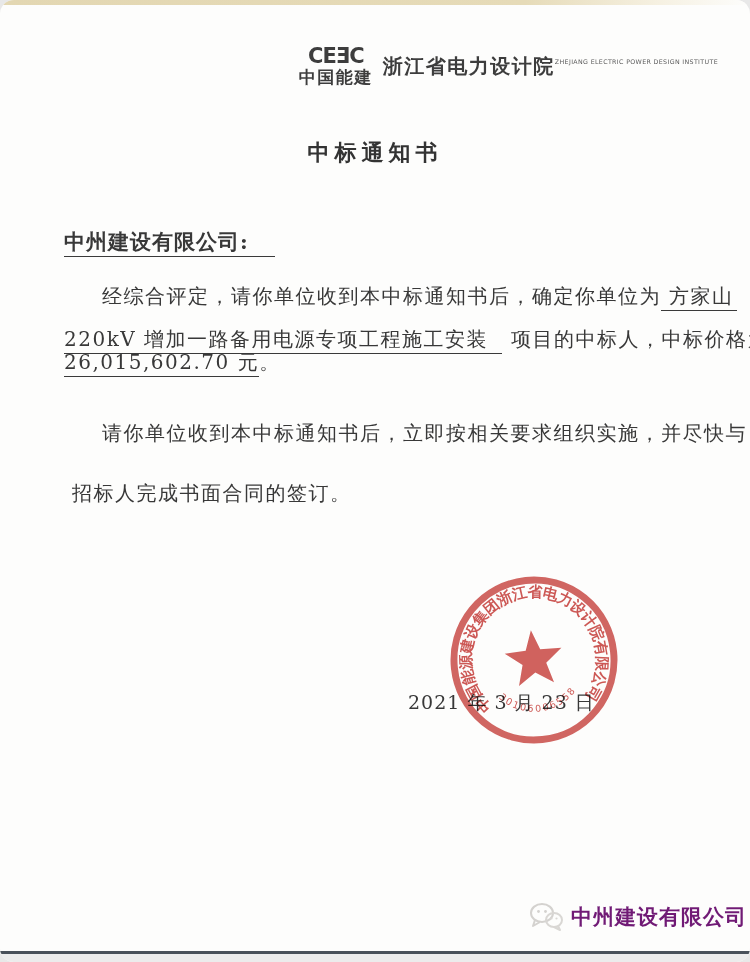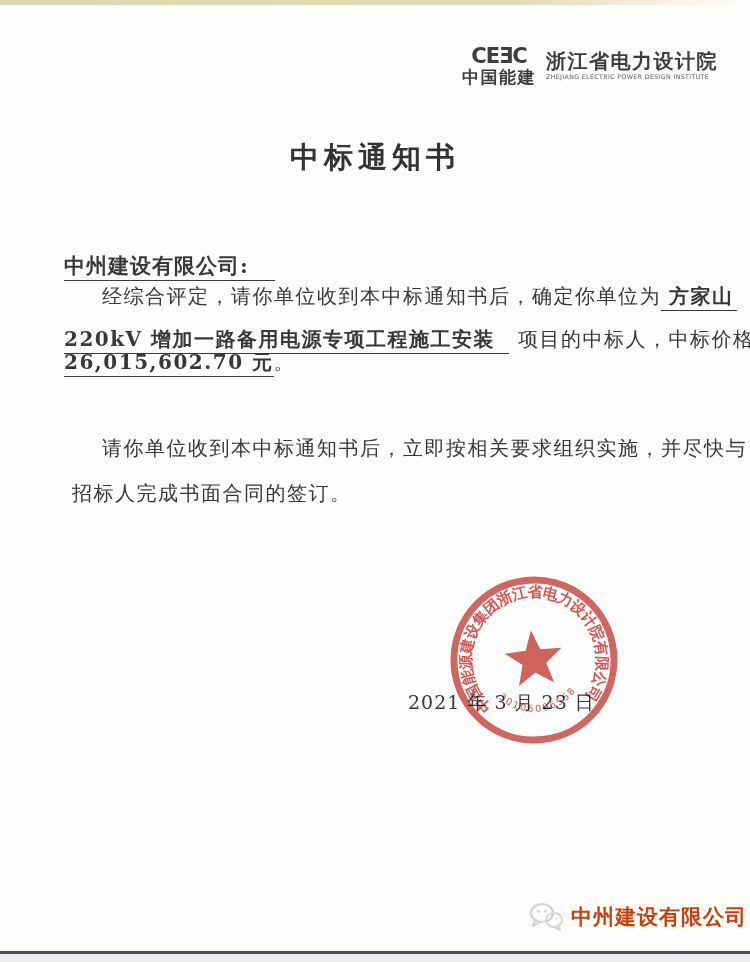--- a/index.html
+++ b/index.html
@@ -4,79 +4,80 @@
 <style>
   html,body{margin:0;padding:0;background:#e8e8e8;}
   #page{
     position:relative;
     width:750px;height:962px;
     margin:0 auto;
     background:#fdfdfc;
     overflow:hidden;
     font-family:"DejaVu Serif","Liberation Serif",serif;
     color:#383838;
+    border-radius:14px;
   }
   
   .top-strip{
     position:absolute;top:0;left:0;width:100%;height:5px;
     background:linear-gradient(to right,#e3d7b2 0%,#e6dbb8 70%,#f6f1e2 88%,#fdfdfc 100%);
   }
   
   .header-logo{
     position:absolute;top:46px;right:32px;
     display:flex;align-items:center;gap:10px;
     font-family:"DejaVu Sans","Liberation Sans",sans-serif;
     color:#3d3d3d;
   }
   .ceec{display:flex;flex-direction:column;align-items:center;line-height:1;}
   .ceec-mark{font-weight:bold;font-size:21px;letter-spacing:-1px;}
   .ceec-sub{font-weight:bold;font-size:17px;letter-spacing:1.5px;margin-top:2px;}
-  .orgblock{display:flex;flex-direction:column;line-height:1;}
+  .orgblock{display:flex;flex-direction:row;line-height:1;}
   .org-cn{font-weight:bold;font-size:20px;letter-spacing:1.5px;white-space:nowrap;}
   .org-en{font-size:6.3px;letter-spacing:.35px;color:#5a5a5a;margin-top:3px;white-space:nowrap;}
   
   .doc-title{
     position:absolute;top:138px;left:0;width:100%;
-    text-align:center;font-size:29px;font-weight:600;letter-spacing:5px;
+    text-align:center;font-size:22px;font-weight:600;letter-spacing:5px;
     font-family:Liberation Mono, monospace;color:#333;
   }
   
   .line{position:absolute;left:64px;right:48px;font-size:20px;letter-spacing:1.5px;white-space:nowrap;}
   .recipient{
     position:absolute;left:64px;top:228px;
-    font-size:21px;font-weight:bold;letter-spacing:1px;margin-top:24px;
+    font-size:21px;font-weight:bold;letter-spacing:1px;
   }
   .u{border-bottom:1.6px solid #3a3a3a;padding-bottom:2px;}
   .recipient .u{padding-right:26px;}
-  .em{font-weight:bold;}
+  .em{font-weight:normal;}
   .p1l1{top:283px;text-indent:38px;}
   .p1l2{top:326px;}
   .p1l3{top:349px;}
   .p1l1 .u{padding-left:8px;padding-right:3px;}
   .p1l2 .u{padding-right:14px;}
   .p1l2 .after{margin-left:9px;}
-  .p2l1{top:435px;text-indent:38px;text-align:right;}
+  .p2l1{top:420px;text-indent:38px;text-align:right;}
   .p2l2{top:480px;margin-left:8px;}
   
   .tenderer{position:absolute;left:222px;top:636px;font-size:19px;letter-spacing:.5px;white-space:nowrap;}
   .dateline{position:absolute;left:408px;top:690px;font-size:19px;letter-spacing:1px;white-space:nowrap;}
   
   .seal{
     position:absolute;left:447px;top:573px;width:174px;height:174px;
     mix-blend-mode:multiply;opacity:.88;transform:rotate(-6deg);
   }
   
   .watermark{
     position:absolute;top:902px;right:3px;
     display:flex;align-items:center;gap:8px;
     font-family:"DejaVu Sans","Liberation Sans",sans-serif;
   }
   .wm-text{
     font-size:21px;font-weight:bold;letter-spacing:1px;
-    color:#c2410c;text-shadow:0 1px 0 #ffffff;white-space:nowrap;
+    color:#701a75;text-shadow:0 1px 0 #ffffff;white-space:nowrap;
   }
   
   .bottom-line{position:absolute;left:0;top:951px;width:100%;height:3px;background:#49515a;}
   .bottom-area{position:absolute;left:0;top:954px;width:100%;height:8px;background:#ececec;}
 </style>
 </head>
 <body>
 
 <div id="page">
 

